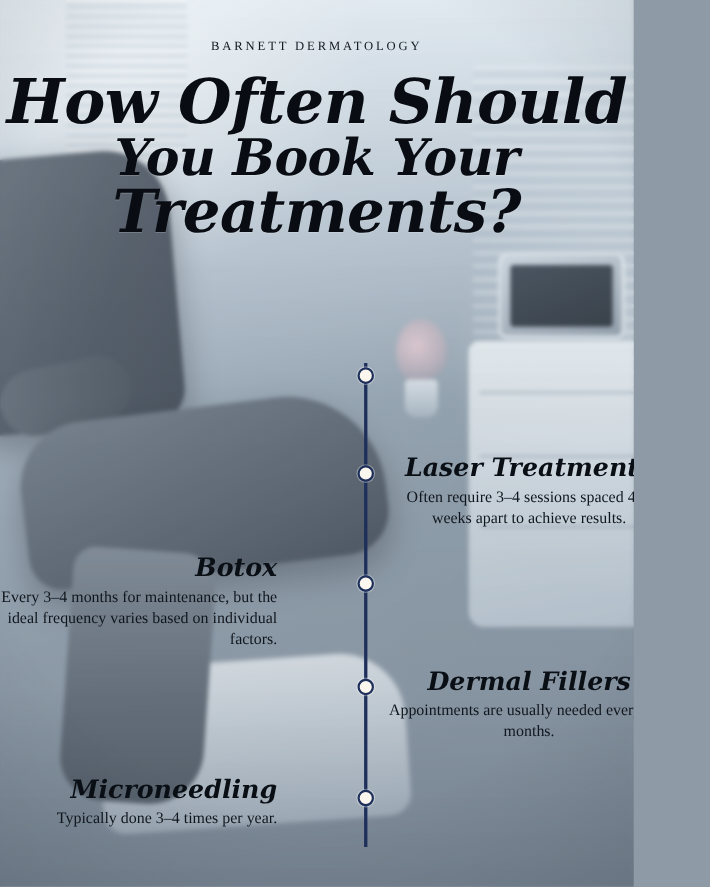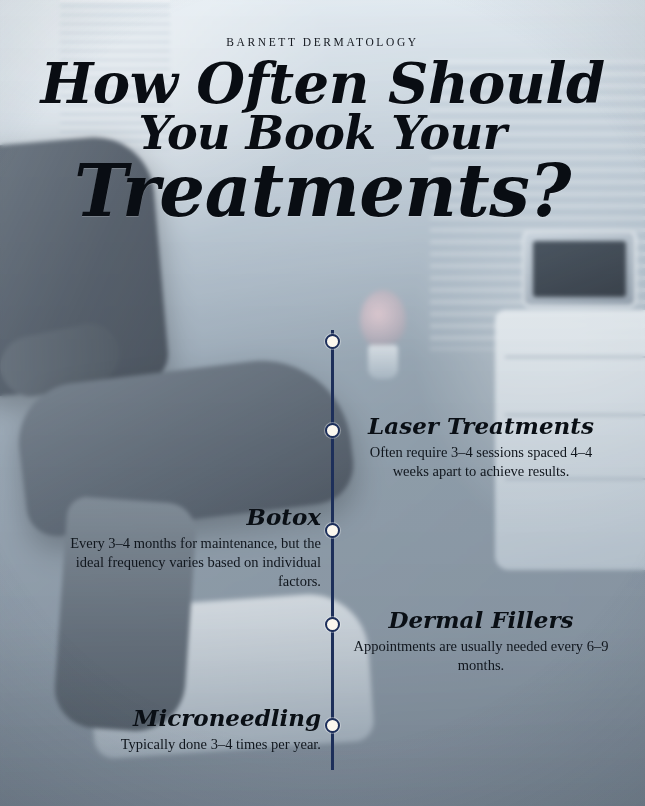--- a/index.html
+++ b/index.html
@@ -7,21 +7,21 @@
   body {
     width: 645px;
     height: 806px;
     overflow: hidden;
     font-family: "Liberation Serif", serif;
     background: #8e9aa6;
   }
 
   .poster {
     position: relative;
-    width: 645px;
+    width: 576px;
     height: 806px;
     overflow: hidden;
   }
 
   
   .bg {
     position: absolute;
     inset: 0;
     background:
       
@@ -164,33 +164,33 @@
     text-align: center;
     font-family: "Liberation Serif", serif;
     font-size: 11.5px;
     letter-spacing: 2.6px;
     color: #14181f;
     text-transform: uppercase;
   }
 
   .headline {
     position: absolute;
-    top: 56px; left: 0; right: 0;
+    top: 66px; left: 0; right: 0;
     text-align: center;
     color: #090d13;
     font-family: "DejaVu Serif", serif;
     font-style: italic;
     font-weight: 700;
     font-size: 56px;
     line-height: 0.98;
     letter-spacing: -0.5px;
     text-shadow: 0 1px 0 rgba(255,255,255,0.18);
   }
   .headline .l2 { font-size: 46px; }
-  .headline .l3 { font-size: 72px; }
+  .headline .l3 { font-size: 54px; }
 
   
   .timeline {
     position: absolute;
     left: 331px;
     top: 330px;
     width: 3px;
     height: 440px;
     background: #1d2f5a;
   }

